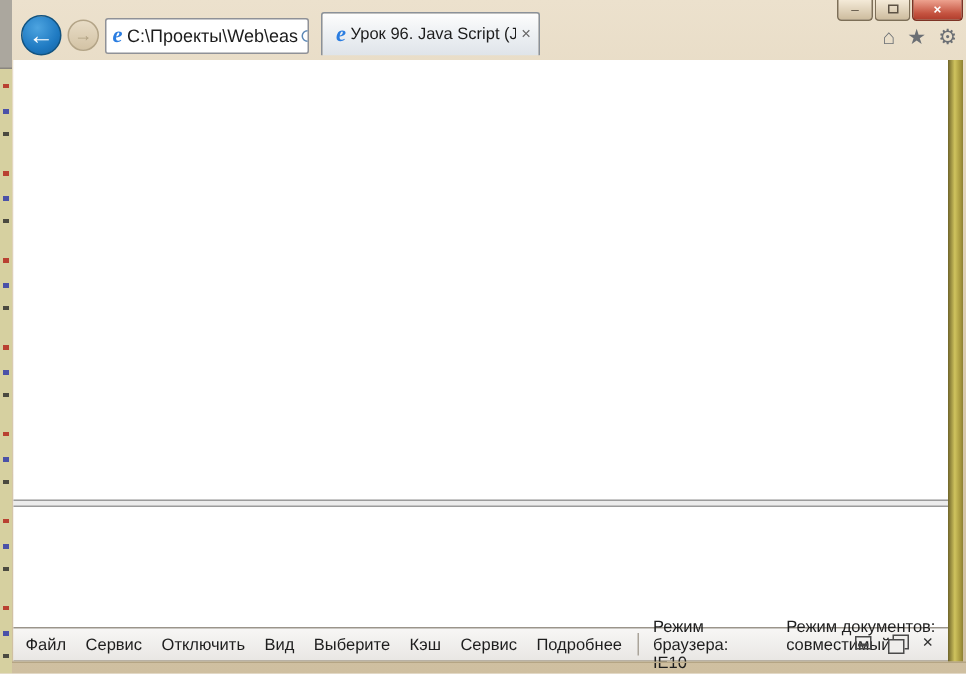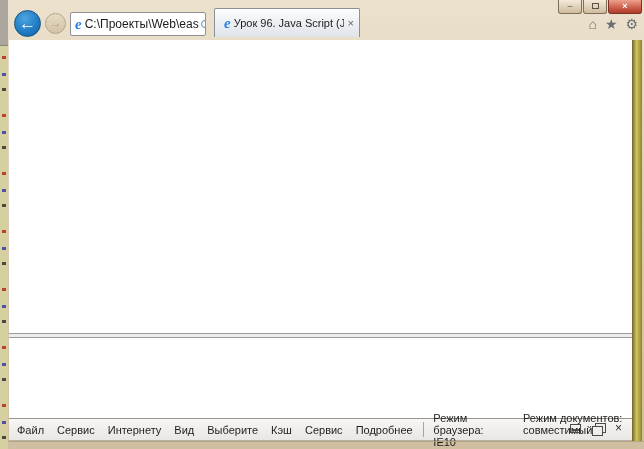--- a/index.html
+++ b/index.html
@@ -231,21 +231,21 @@
 <div class="hb"></div>
 
 <div class="frame f4">
   <div class="serif-msg" style="position:absolute; left:5px; top:7px; font-size:15.5px; white-space:nowrap;">Выберите товарную группу или товар, что бы увидеть описание</div>
 </div>
 
 <div class="devbar">
   <div class="menu">
     <span>Файл</span>
     <span>Сервис</span>
-    <span>Интернету</span>
+    <span>Отключить</span>
     <span>Вид</span>
     <span>Выберите</span>
     <span>Кэш</span>
     <span>Сервис</span>
     <span>Подробнее</span>
   </div>
   <div class="sep"></div>
   <div class="modes">
     <span>Режим браузера: IE10</span>
     <span>Режим документов: совместимый</span>

